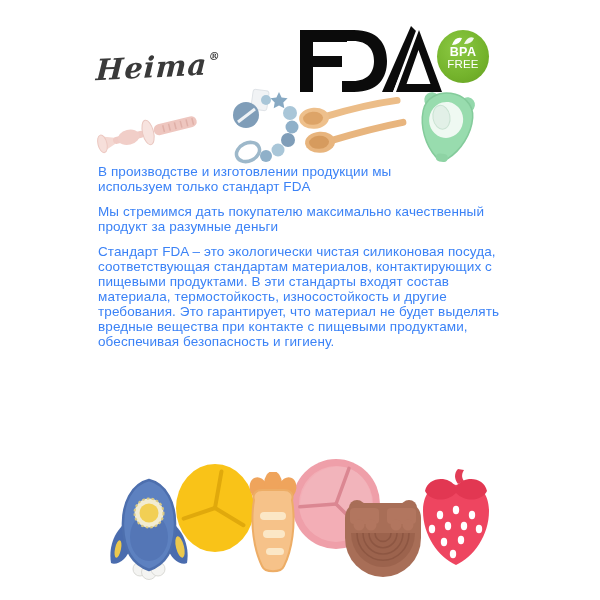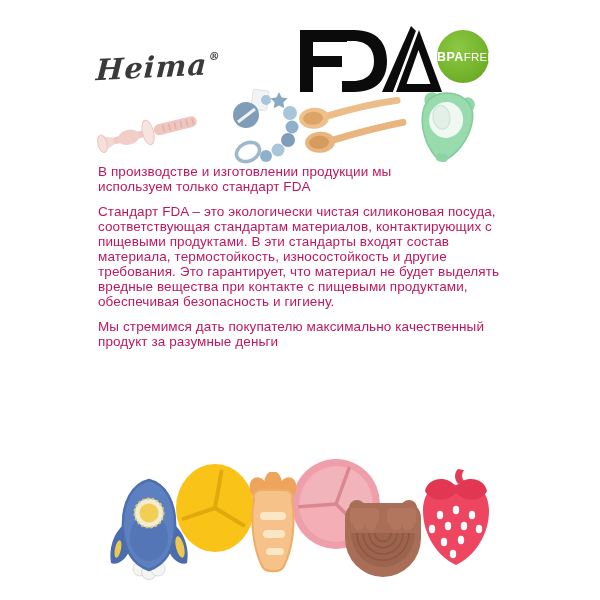--- a/index.html
+++ b/index.html
@@ -12,27 +12,27 @@
          font-size:29px;color:#3a3a3a;transform:rotate(-3deg) skewX(-6deg);letter-spacing:1px;}
   .brand sup{font-size:11px;font-style:normal;letter-spacing:0;margin-left:1px;vertical-align:14px;}
 
   
   .fda{left:290px;top:22px;width:152px;height:76px;}
   .sr{position:absolute;width:1px;height:1px;overflow:hidden;clip:rect(0 0 0 0);}
 
   
   .bpa{left:437px;top:30px;width:52px;height:53px;border-radius:50%;
        background:radial-gradient(circle at 40% 35%, #8cc943 0%, #74b32c 60%, #649e20 100%);
-       display:flex;flex-direction:row;align-items:center;justify-content:flex-start;}
+       display:flex;flex-direction:column;align-items:center;justify-content:flex-start;}
   .bpa .leaves{margin-top:5px;height:11px;}
   .bpa .t1{color:#fff;font-weight:bold;font-size:12.5px;line-height:12px;letter-spacing:.4px;}
   .bpa .t2{color:#fff;font-weight:normal;font-size:11.5px;line-height:12px;letter-spacing:.2px;}
 
   
-  .copy{left:98px;top:164px;width:430px;color:#be185d;font-size:13.5px;line-height:15px;letter-spacing:.1px;}
+  .copy{left:98px;top:164px;width:430px;color:#3b82f6;font-size:13.5px;line-height:15px;letter-spacing:.1px;}
   .copy p{margin:0 0 10px 0;white-space:pre-line;}
 
   .z2{z-index:2}.z3{z-index:3}.z4{z-index:4}.z5{z-index:5}.z6{z-index:6}
 </style>
 </head>
 <body>
 
 <div class="canvas">
 
   <div class="abs brand">
@@ -124,29 +124,29 @@
         <ellipse cx="29" cy="30" rx="17" ry="18" fill="#f3faf5" opacity=".95"></ellipse>
         <ellipse cx="24" cy="28" rx="8.5" ry="12" fill="#e2f0e7" stroke="#c9e2d2" transform="rotate(-18 24 28)"></ellipse>
         <rect x="24" y="64" width="12" height="8" rx="4" fill="#8ed3a4"></rect>
       </g>
     </svg>
   </div>
 
   <div class="abs copy">
     <p>В производстве и изготовлении продукции мы
 используем только стандарт FDA</p>
+    <p>Мы стремимся дать покупателю максимально качественный
+продукт за разумные деньги</p>
     <p>Стандарт FDA – это экологически чистая силиконовая посуда,
 соответствующая стандартам материалов, контактирующих с
 пищевыми продуктами. В эти стандарты входят состав
 материала, термостойкость, износостойкость и другие
 требования. Это гарантирует, что материал не будет выделять
 вредные вещества при контакте с пищевыми продуктами,
 обеспечивая безопасность и гигиену.</p>
-    <p>Мы стремимся дать покупателю максимально качественный
-продукт за разумные деньги</p>
   </div>
 
   <div class="abs z2" style="left:175px;top:462px;">
     <svg width="80" height="92" viewBox="0 0 80 92">
       <ellipse cx="40" cy="46" rx="39" ry="44" fill="#f9c318"></ellipse>
       <g transform="rotate(10 40 46)" stroke="#e0a90c" stroke-width="4" stroke-linecap="round" fill="none">
         <path d="M40,46 L40,9"></path>
           <path d="M40,46 L71,58"></path>
           <path d="M40,46 L11,62"></path>
       </g>

